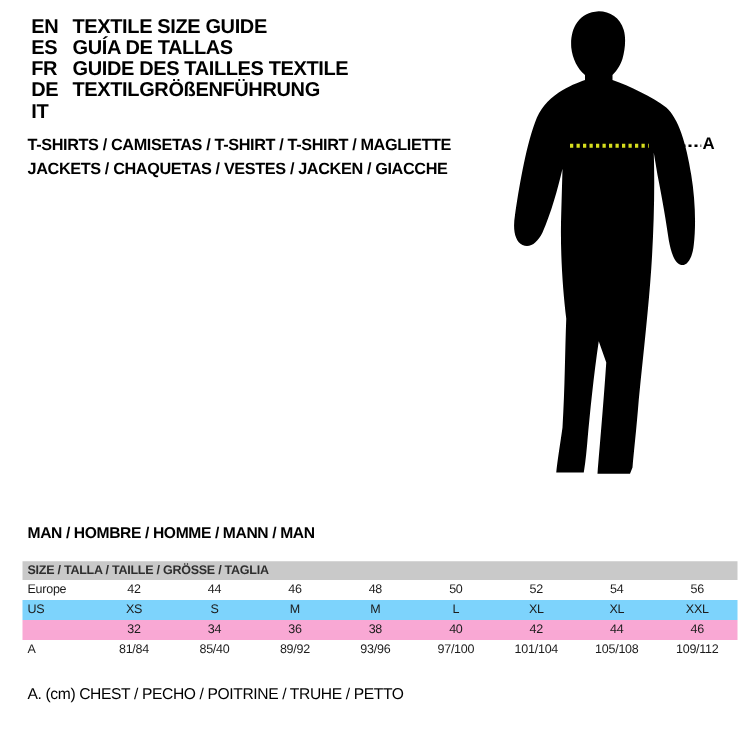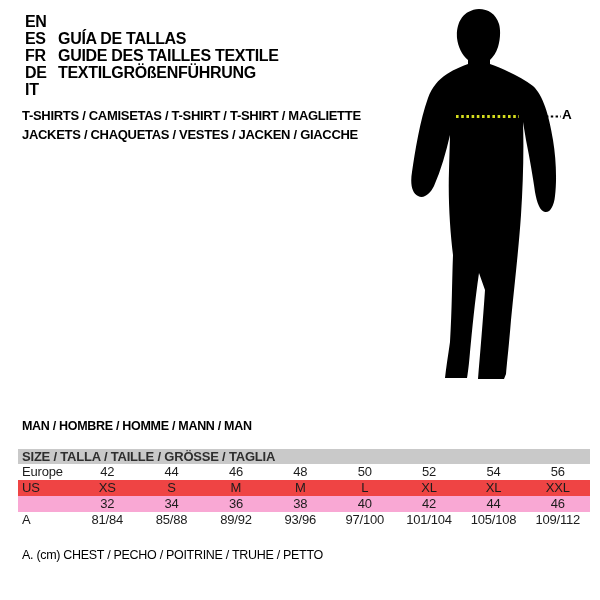--- a/index.html
+++ b/index.html
@@ -14,38 +14,39 @@
   .lang-label{white-space:nowrap;}
   
   .cat-lines{position:absolute;left:22px;top:106px;}
   .cat-line{height:19px;line-height:19px;font-size:13px;font-weight:bold;letter-spacing:-0.3px;white-space:nowrap;}
   
   .figure-svg{position:absolute;left:398px;top:5px;}
   .measure-a{position:absolute;left:562px;top:107px;font-size:13.5px;font-weight:600;letter-spacing:-0.2px;}
   
   .section-title{position:absolute;left:22px;top:419px;font-size:12.5px;font-weight:bold;letter-spacing:-0.3px;}
   
-  .size-table{position:absolute;left:18px;top:449px;width:572px;font-size:13px;letter-spacing:-0.2px;}
+  .size-table{position:absolute;left:18px;top:449px;width:572px;font-size:10px;letter-spacing:-0.2px;}
   .t-header{height:15px;line-height:15px;background:#c9c9c9;color:#2e2e2e;padding-left:4px;font-weight:600;}
   .t-row{display:flex;height:16px;line-height:16px;color:#1c1c1c;}
-  .t-row.stripe-a{background:#ef4444;}
+  .t-row.stripe-a{background:#7dd3fc;}
   .t-row.stripe-b{background:#f9a8d4;}
   .t-label{width:57px;padding-left:4px;box-sizing:border-box;}
   .t-cell{flex:1;text-align:center;}
   
   .footnote{position:absolute;left:22px;top:548px;font-size:12.5px;font-weight:normal;letter-spacing:-0.3px;}
 </style>
 </head>
 <body>
 
 <div class="canvas">
 
   <div class="lang-list">
     <div class="lang-row">
       <span class="lang-code">EN</span>
+      <span class="lang-label">TEXTILE SIZE GUIDE</span>
     </div>
     <div class="lang-row">
       <span class="lang-code">ES</span>
       <span class="lang-label">GUÍA DE TALLAS</span>
     </div>
     <div class="lang-row">
       <span class="lang-code">FR</span>
       <span class="lang-label">GUIDE DES TAILLES TEXTILE</span>
     </div>
     <div class="lang-row">
@@ -142,21 +143,21 @@
       <span class="t-cell">38</span>
       <span class="t-cell">40</span>
       <span class="t-cell">42</span>
       <span class="t-cell">44</span>
       <span class="t-cell">46</span>
     </div>
 
     <div class="t-row">
       <span class="t-label">A</span>
       <span class="t-cell">81/84</span>
-      <span class="t-cell">85/88</span>
+      <span class="t-cell">85/40</span>
       <span class="t-cell">89/92</span>
       <span class="t-cell">93/96</span>
       <span class="t-cell">97/100</span>
       <span class="t-cell">101/104</span>
       <span class="t-cell">105/108</span>
       <span class="t-cell">109/112</span>
     </div>
   </div>
 
   <div class="footnote">A. (cm) CHEST / PECHO / POITRINE / TRUHE / PETTO</div>

